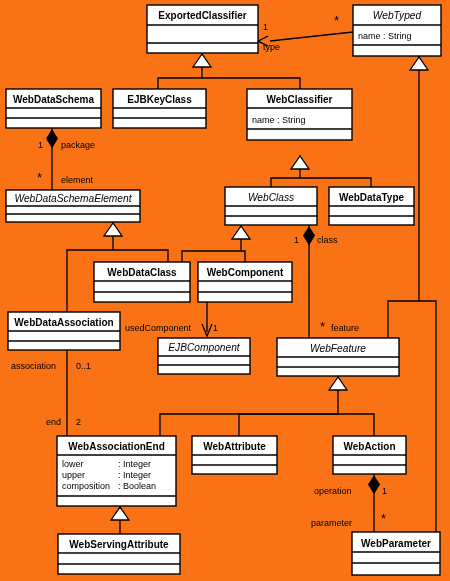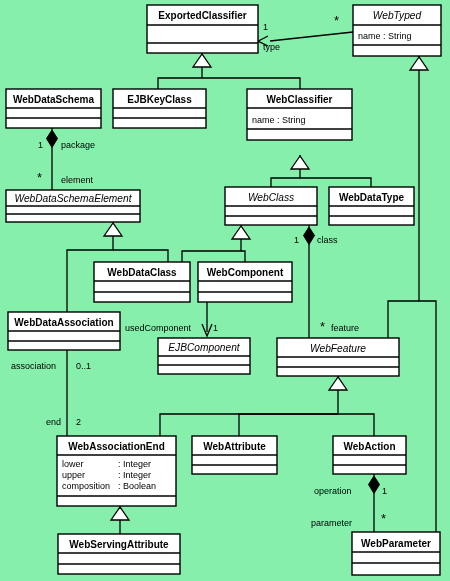--- a/index.html
+++ b/index.html
@@ -4,21 +4,21 @@
 <style>
   html, body {
     margin: 0;
     padding: 0;
     background: #ffffff;
   }
   #diagram-root {
     position: relative;
     width: 450px;
     height: 581px;
-    background: #86efac;
+    background: #f97316;
     font-family: "Liberation Sans", sans-serif;
     overflow: hidden;
   }
   svg.uml-canvas {
     display: block;
     width: 450px;
     height: 581px;
   }
   .cls-box rect {
     fill: #ffffff;

